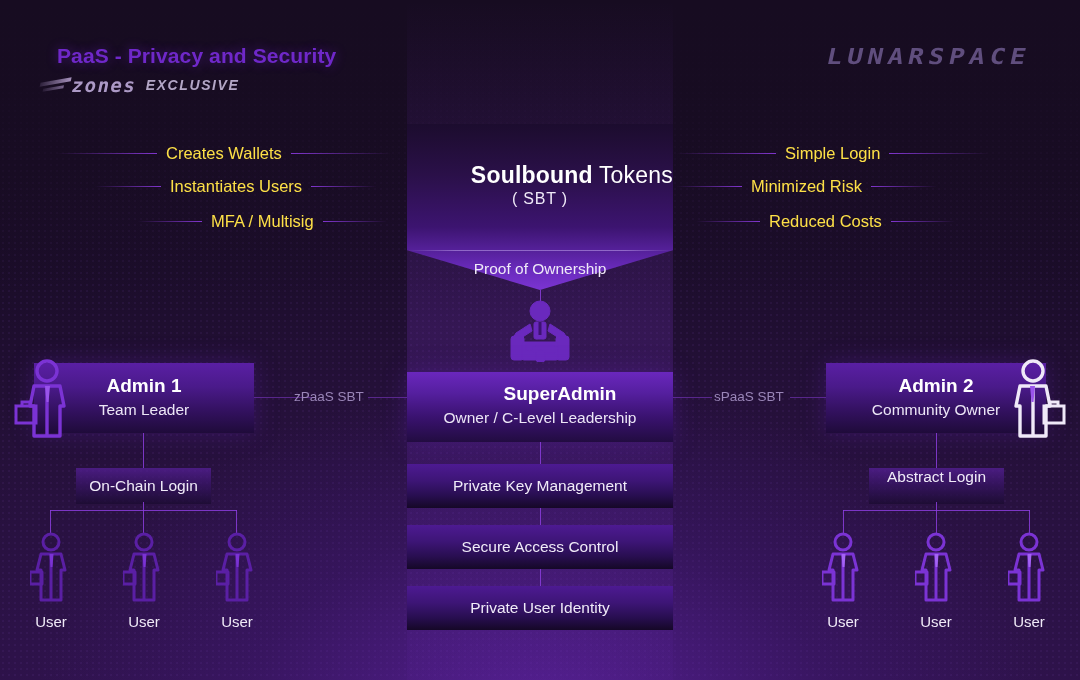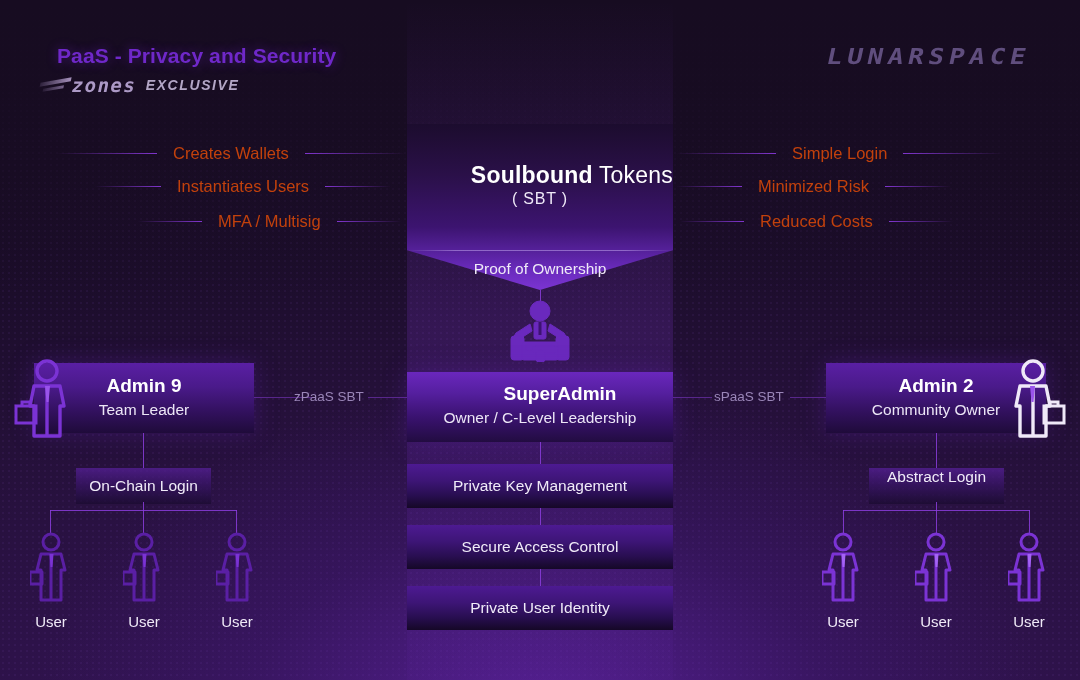--- a/index.html
+++ b/index.html
@@ -84,22 +84,22 @@
     font-size:22px; font-weight:bold;
     letter-spacing:4px;
     color:#6d5a8f;
     transform:skewX(-12deg) scaleX(1.18);
     transform-origin:right center;
     opacity:.85;
   }
 
   
   .feat {
-    position:absolute; display:flex; align-items:center; gap:16px;
-    font-size:16.5px; color:#c2410c; white-space:nowrap;
+    position:absolute; display:flex; align-items:center; gap:9px;
+    font-size:16.5px; color:#fde047; white-space:nowrap;
   }
   .feat .ln { height:1px; background:linear-gradient(90deg, rgba(146,60,235,0), rgba(146,60,235,.85)); }
   .feat .ln.r { background:linear-gradient(90deg, rgba(146,60,235,.85), rgba(146,60,235,0)); }
 
   
   .funnel {
     position:absolute; left:407px; top:124px; width:266px; height:166px;
     background:linear-gradient(180deg,#1c0c2e 0%, #2a1048 30%, #3c1470 62%, #6a2bbd 88%, #7b34d2 100%);
     clip-path:polygon(0 0, 100% 0, 100% 76%, 50% 100%, 0 76%);
   }
@@ -209,21 +209,21 @@
   <div class="feat" style="left:138px; top:212px;">
     <span class="ln" style="width:64px;"></span>
     <span>MFA / Multisig</span>
     <span class="ln r" style="width:64px;"></span>
   </div>
   <div class="feat" style="left:676px; top:177px;">
     <span class="ln" style="width:66px;"></span>
     <span>Minimized Risk</span>
     <span class="ln r" style="width:66px;"></span>
   </div>
-  <div class="feat" style="left:680px; top:212px;">
+  <div class="feat" style="left:696px; top:212px;">
     <span class="ln" style="width:64px;"></span>
     <span>Reduced Costs</span>
     <span class="ln r" style="width:64px;"></span>
   </div>
 
   <div class="funnel"></div>
   <div class="funnel-inner-line"></div>
   <div class="sbt-title">
     <b>Soulbound</b><span> Tokens</span>
   </div>
@@ -242,21 +242,21 @@
       <rect x="62" y="36" width="13" height="24" rx="3"></rect>
       <rect x="28" y="42" width="36" height="18" rx="2"></rect>
       <path d="M32 44 L58 44 L58 50 L46 52 L32 50 Z"></path>
       <rect x="38" y="46" width="26" height="7" rx="3.5"></rect>
       <rect x="42" y="50" width="9" height="12" rx="3"></rect>
     </g>
     <rect x="44.5" y="22" width="3" height="13" fill="#3d1272"></rect>
   </svg>
 
   <div class="card" style="left:34px; top:363px; width:220px; height:70px;">
-    <div class="t" style="margin-top:12px;">Admin 9</div>
+    <div class="t" style="margin-top:12px;">Admin 1</div>
     <div class="s" style="margin-top:4px;">Team Leader</div>
   </div>
 
   <div class="card super" style="left:407px; top:372px; width:266px; height:70px;">
     <div class="t" style="margin-top:11px;padding-left:40px;">SuperAdmin</div>
     <div class="s" style="margin-top:4px;">Owner / C-Level Leadership</div>
   </div>
 
   <div class="card" style="left:826px; top:363px; width:220px; height:70px;">
     <div class="t" style="margin-top:12px;">Admin 2</div>

